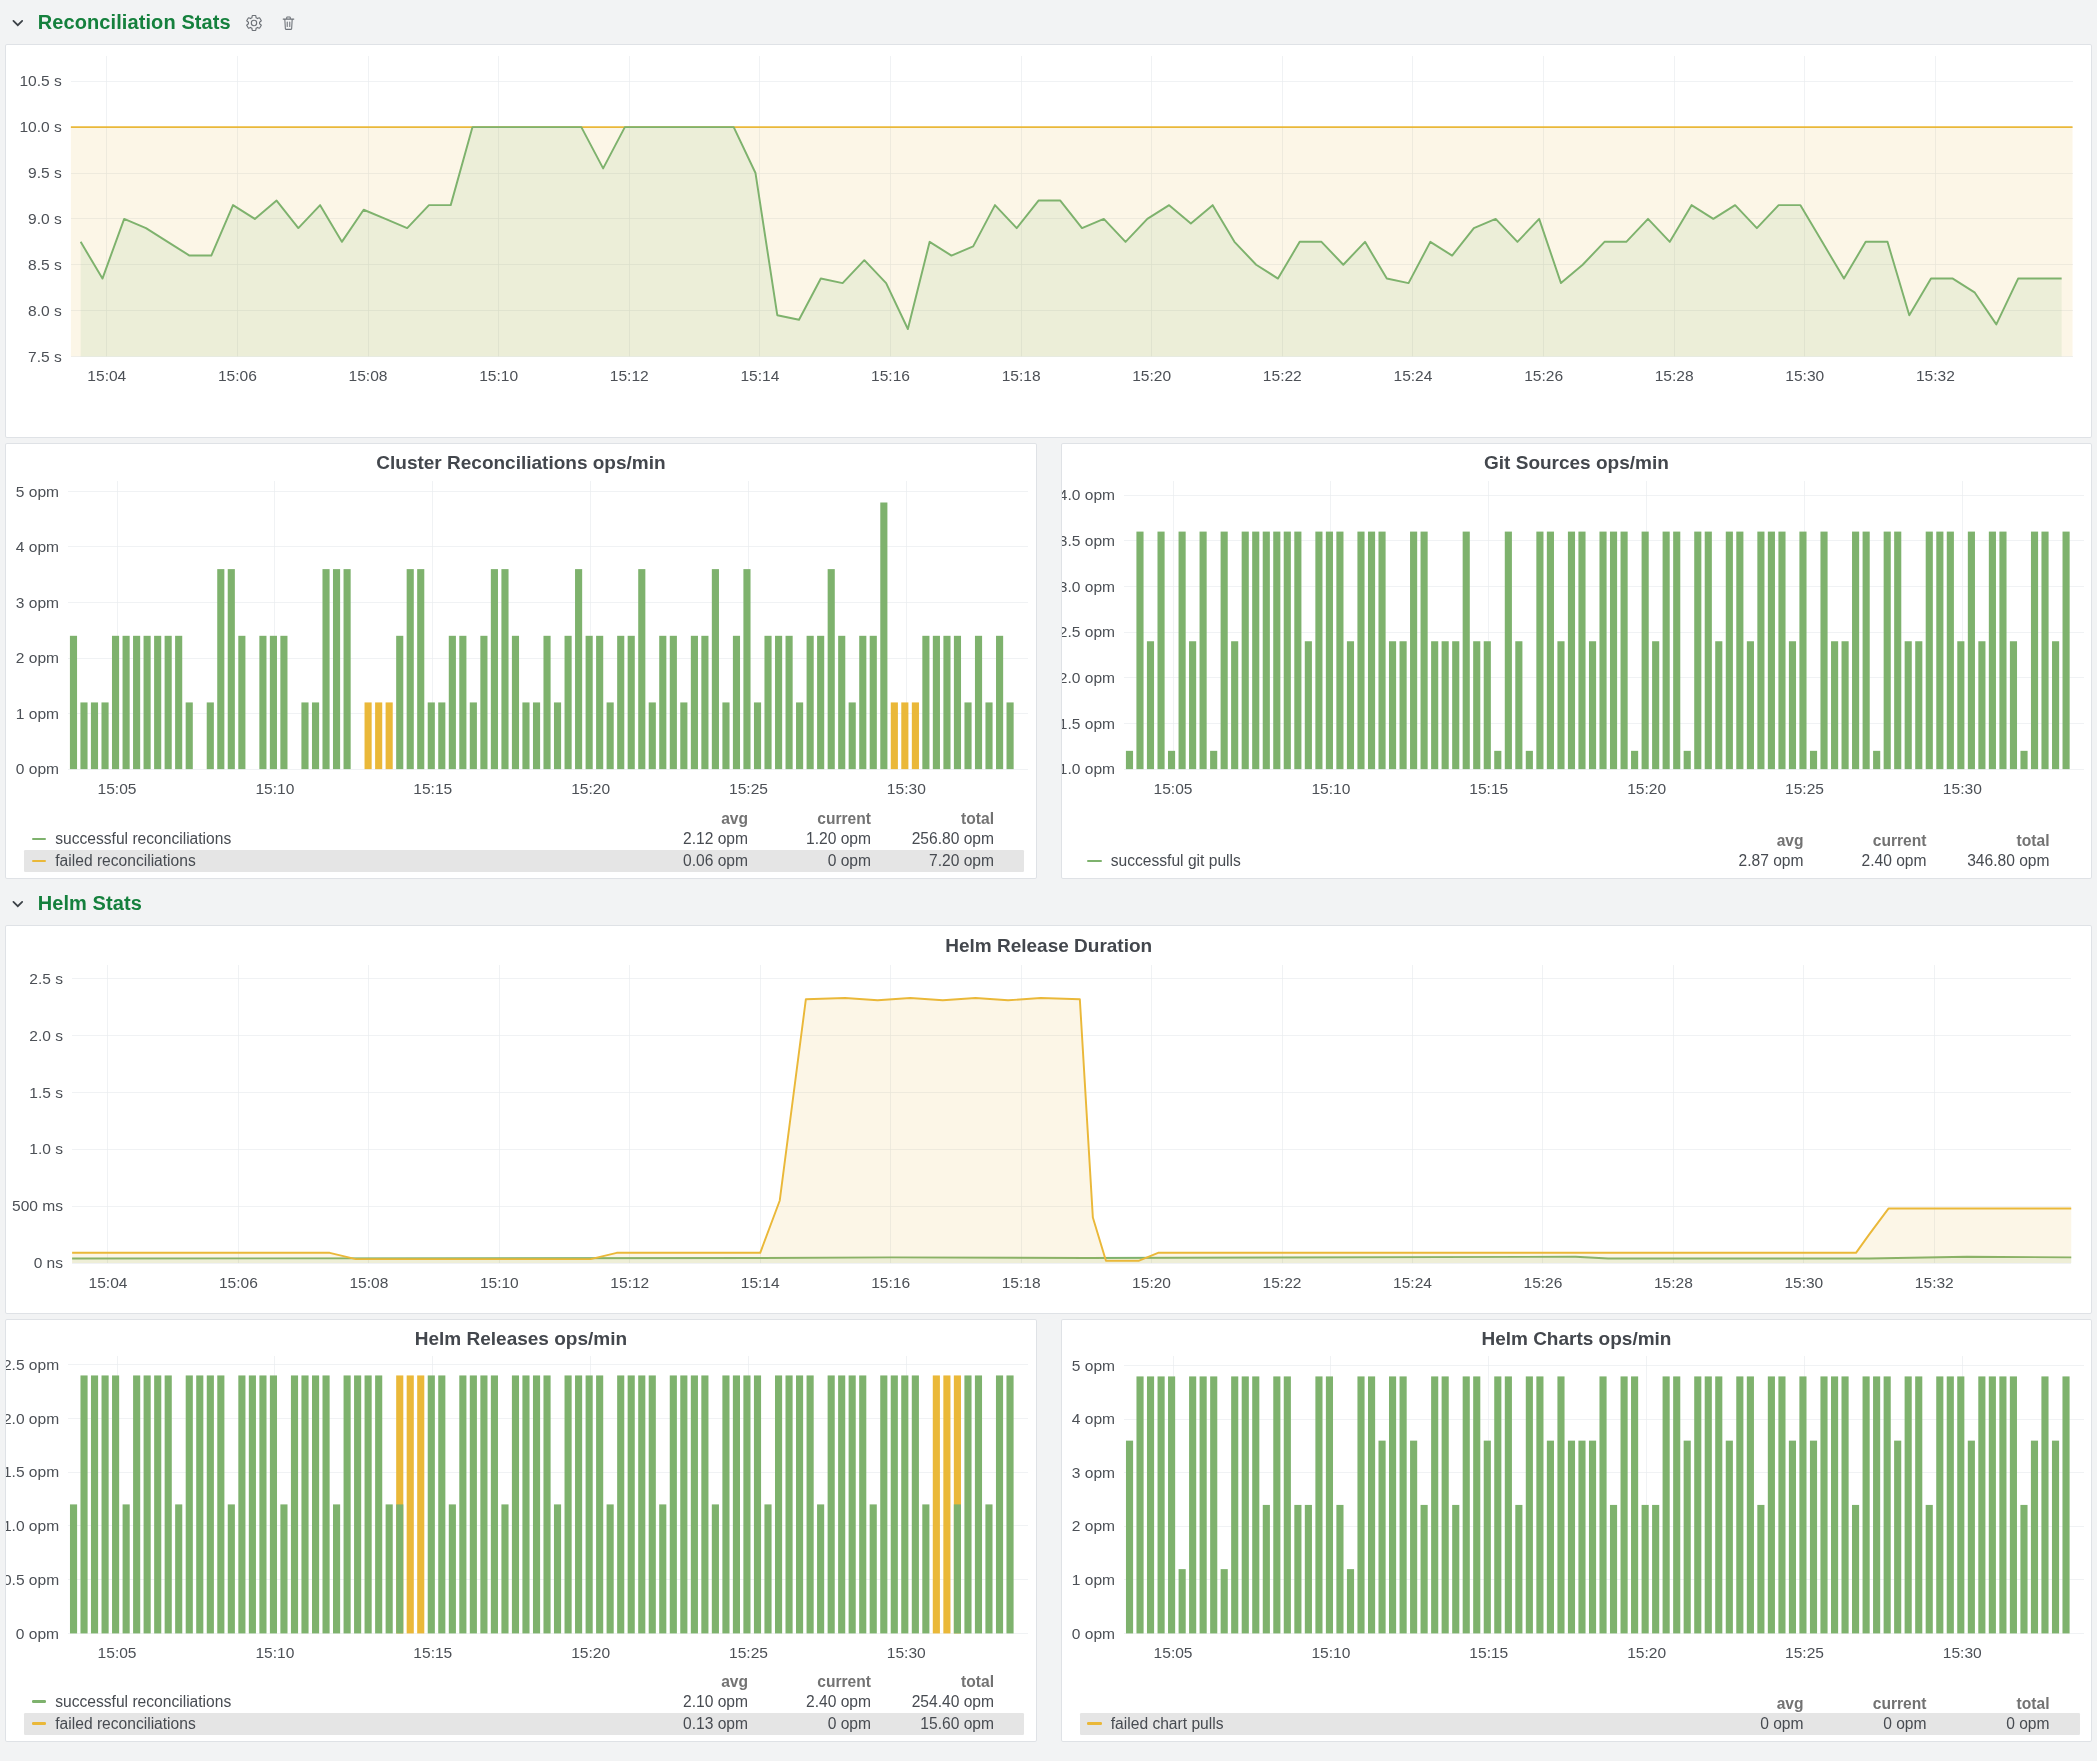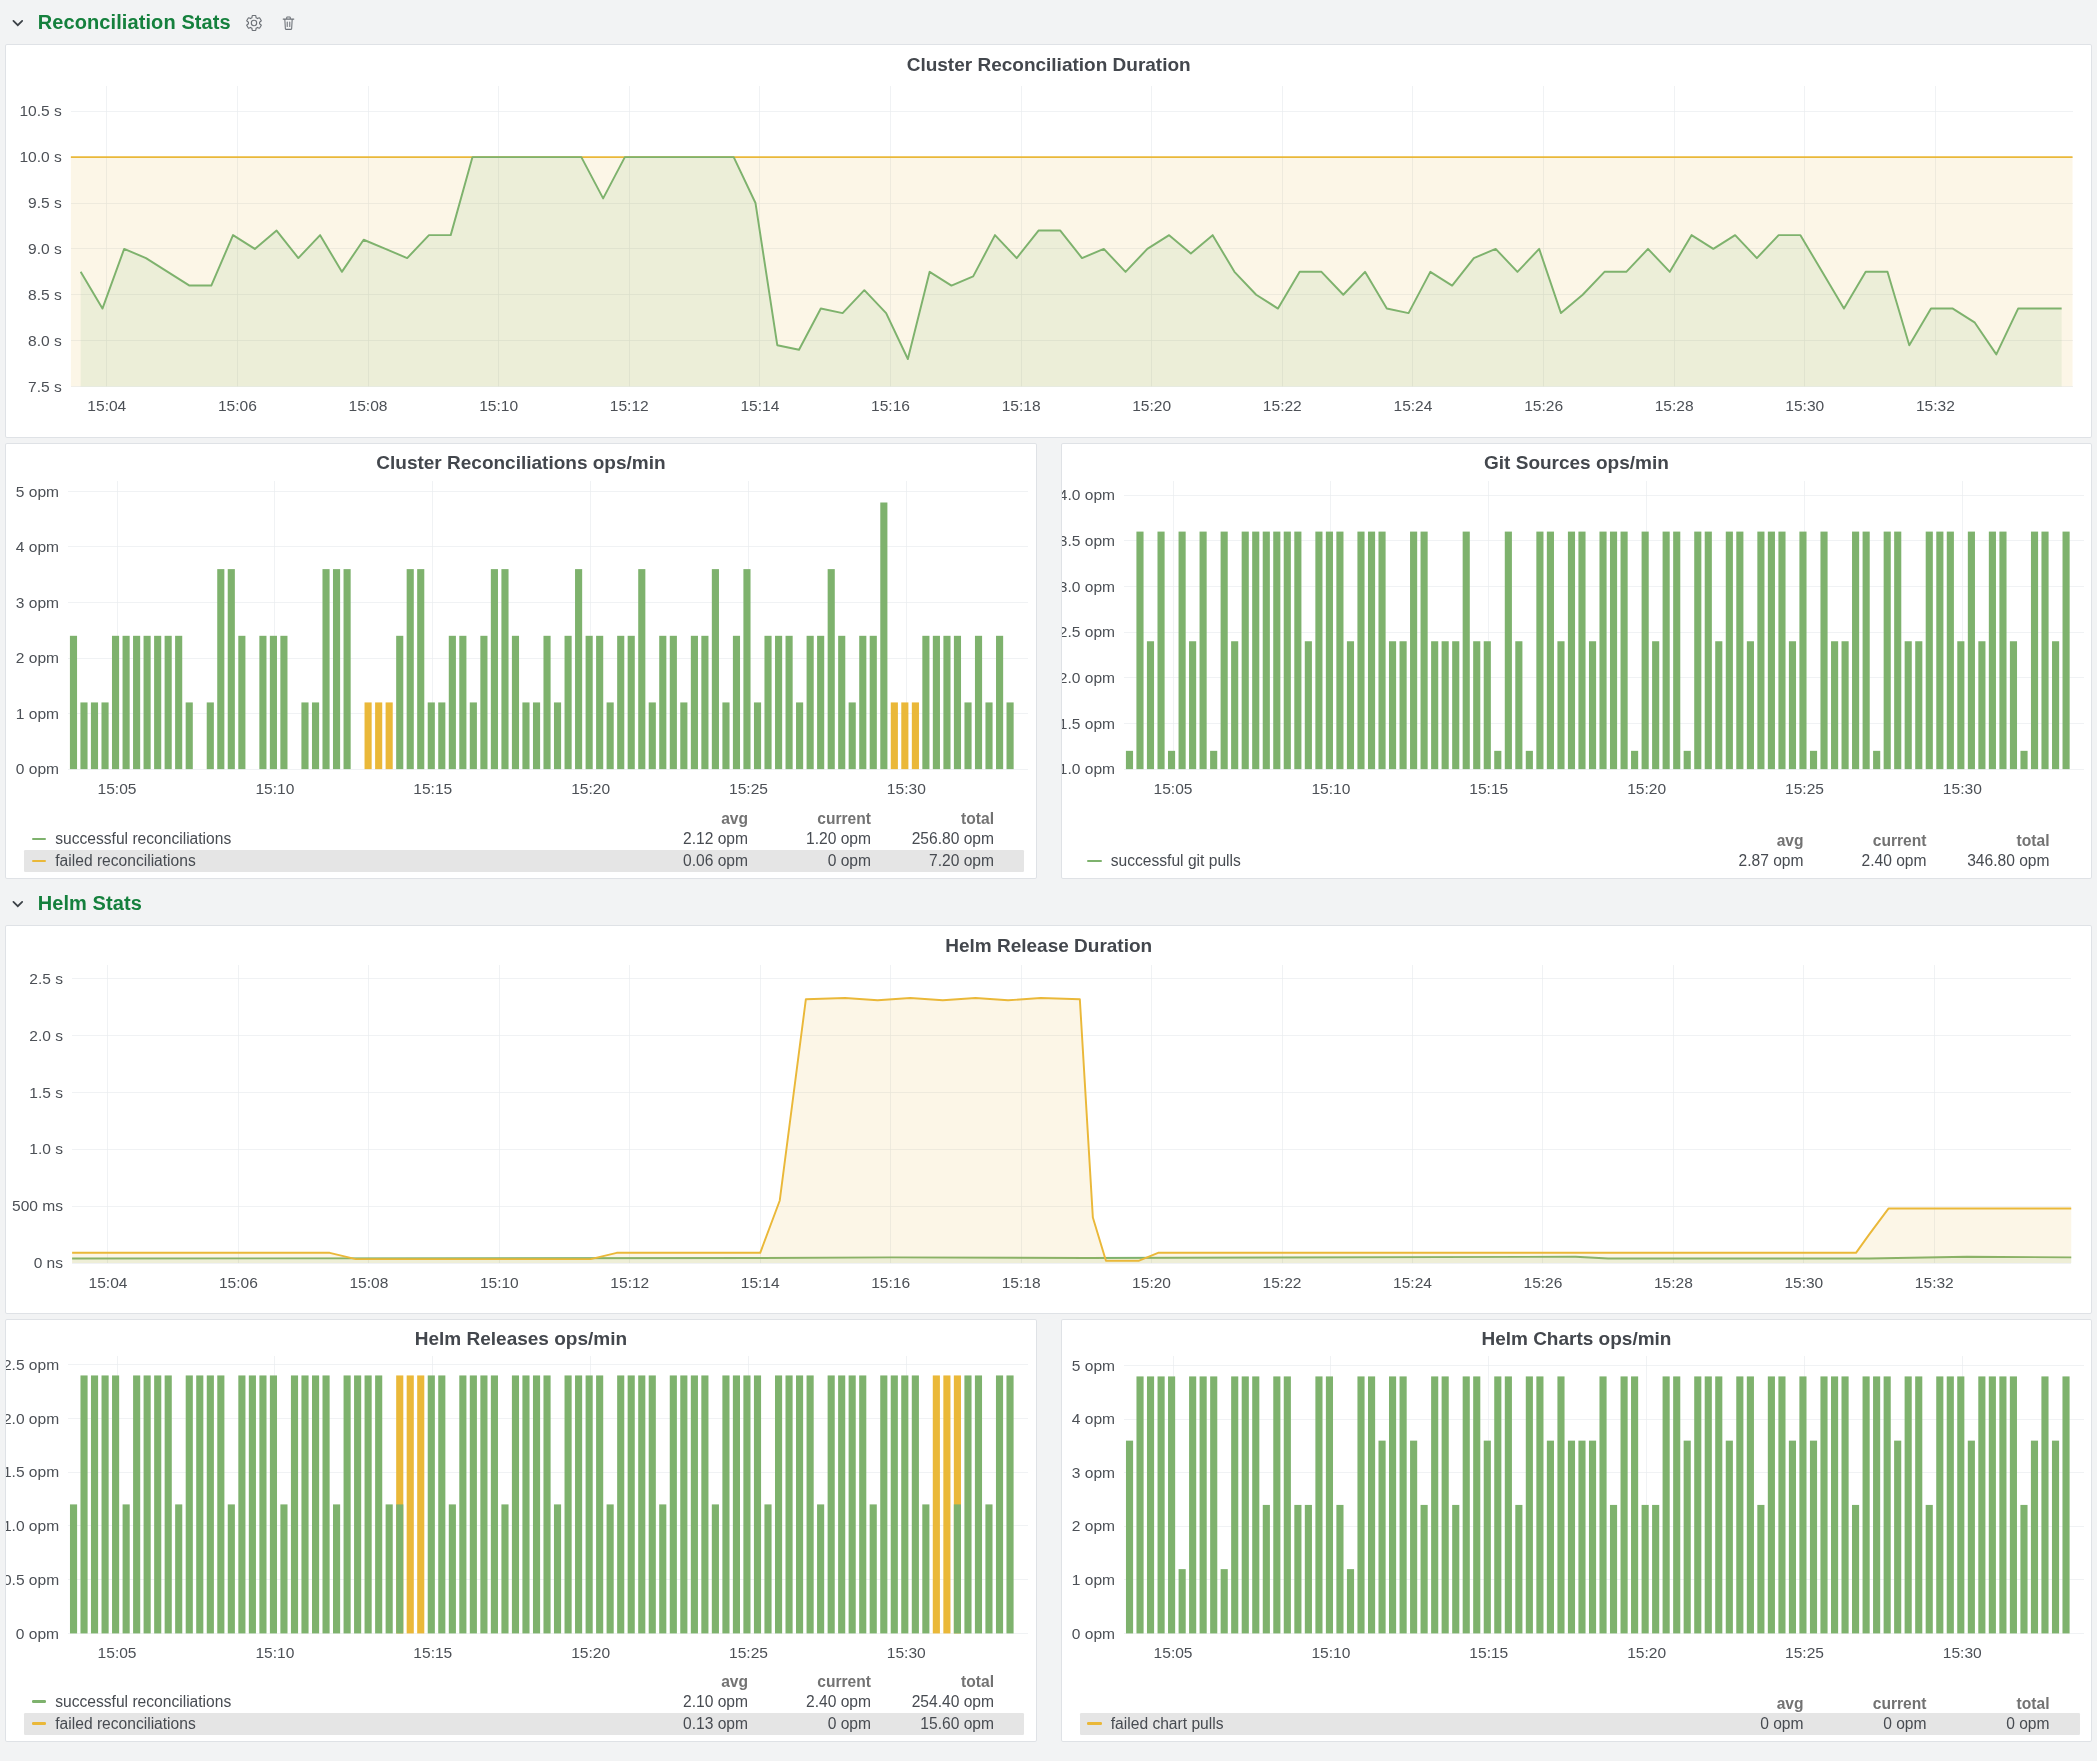--- a/index.html
+++ b/index.html
@@ -63,21 +63,20 @@
       </svg>
   </span>
   <span class="icon-btn">
     <svg width="17" height="18" viewBox="0 0 24 24">
         <path d="M4.5 6.5h15 M9.5 6.5V4.4c0-.5.35-.9.85-.9h3.3c.5 0 .85.4.85.9v2.1 M6.8 6.5l.75 13.6c.02.5.42.9.9.9h7.1c.48 0 .88-.4.9-.9l.75-13.6 M10.2 10.5v6.5 M13.8 10.5v6.5" stroke="#6d7177" stroke-width="1.5" fill="none" stroke-linecap="round"></path>
       </svg>
   </span>
 </div>
 
 <div class="panel panel-full p1">
-  <div class="panel-title">Cluster Reconciliation Duration</div>
   <div class="chart-wrap" id="chart-c1"><svg width="2086" height="361" viewBox="0 0 3216 556">
         <line class="grid" x1="155.4" y1="16" x2="155.4" y2="480"></line>
         <text class="tick" x="155.4" y="518" text-anchor="middle">15:04</text>
         <line class="grid" x1="356.7" y1="16" x2="356.7" y2="480"></line>
         <text class="tick" x="356.7" y="518" text-anchor="middle">15:06</text>
         <line class="grid" x1="558.1" y1="16" x2="558.1" y2="480"></line>
         <text class="tick" x="558.1" y="518" text-anchor="middle">15:08</text>
         <line class="grid" x1="759.5" y1="16" x2="759.5" y2="480"></line>
         <text class="tick" x="759.5" y="518" text-anchor="middle">15:10</text>
         <line class="grid" x1="960.9" y1="16" x2="960.9" y2="480"></line>

